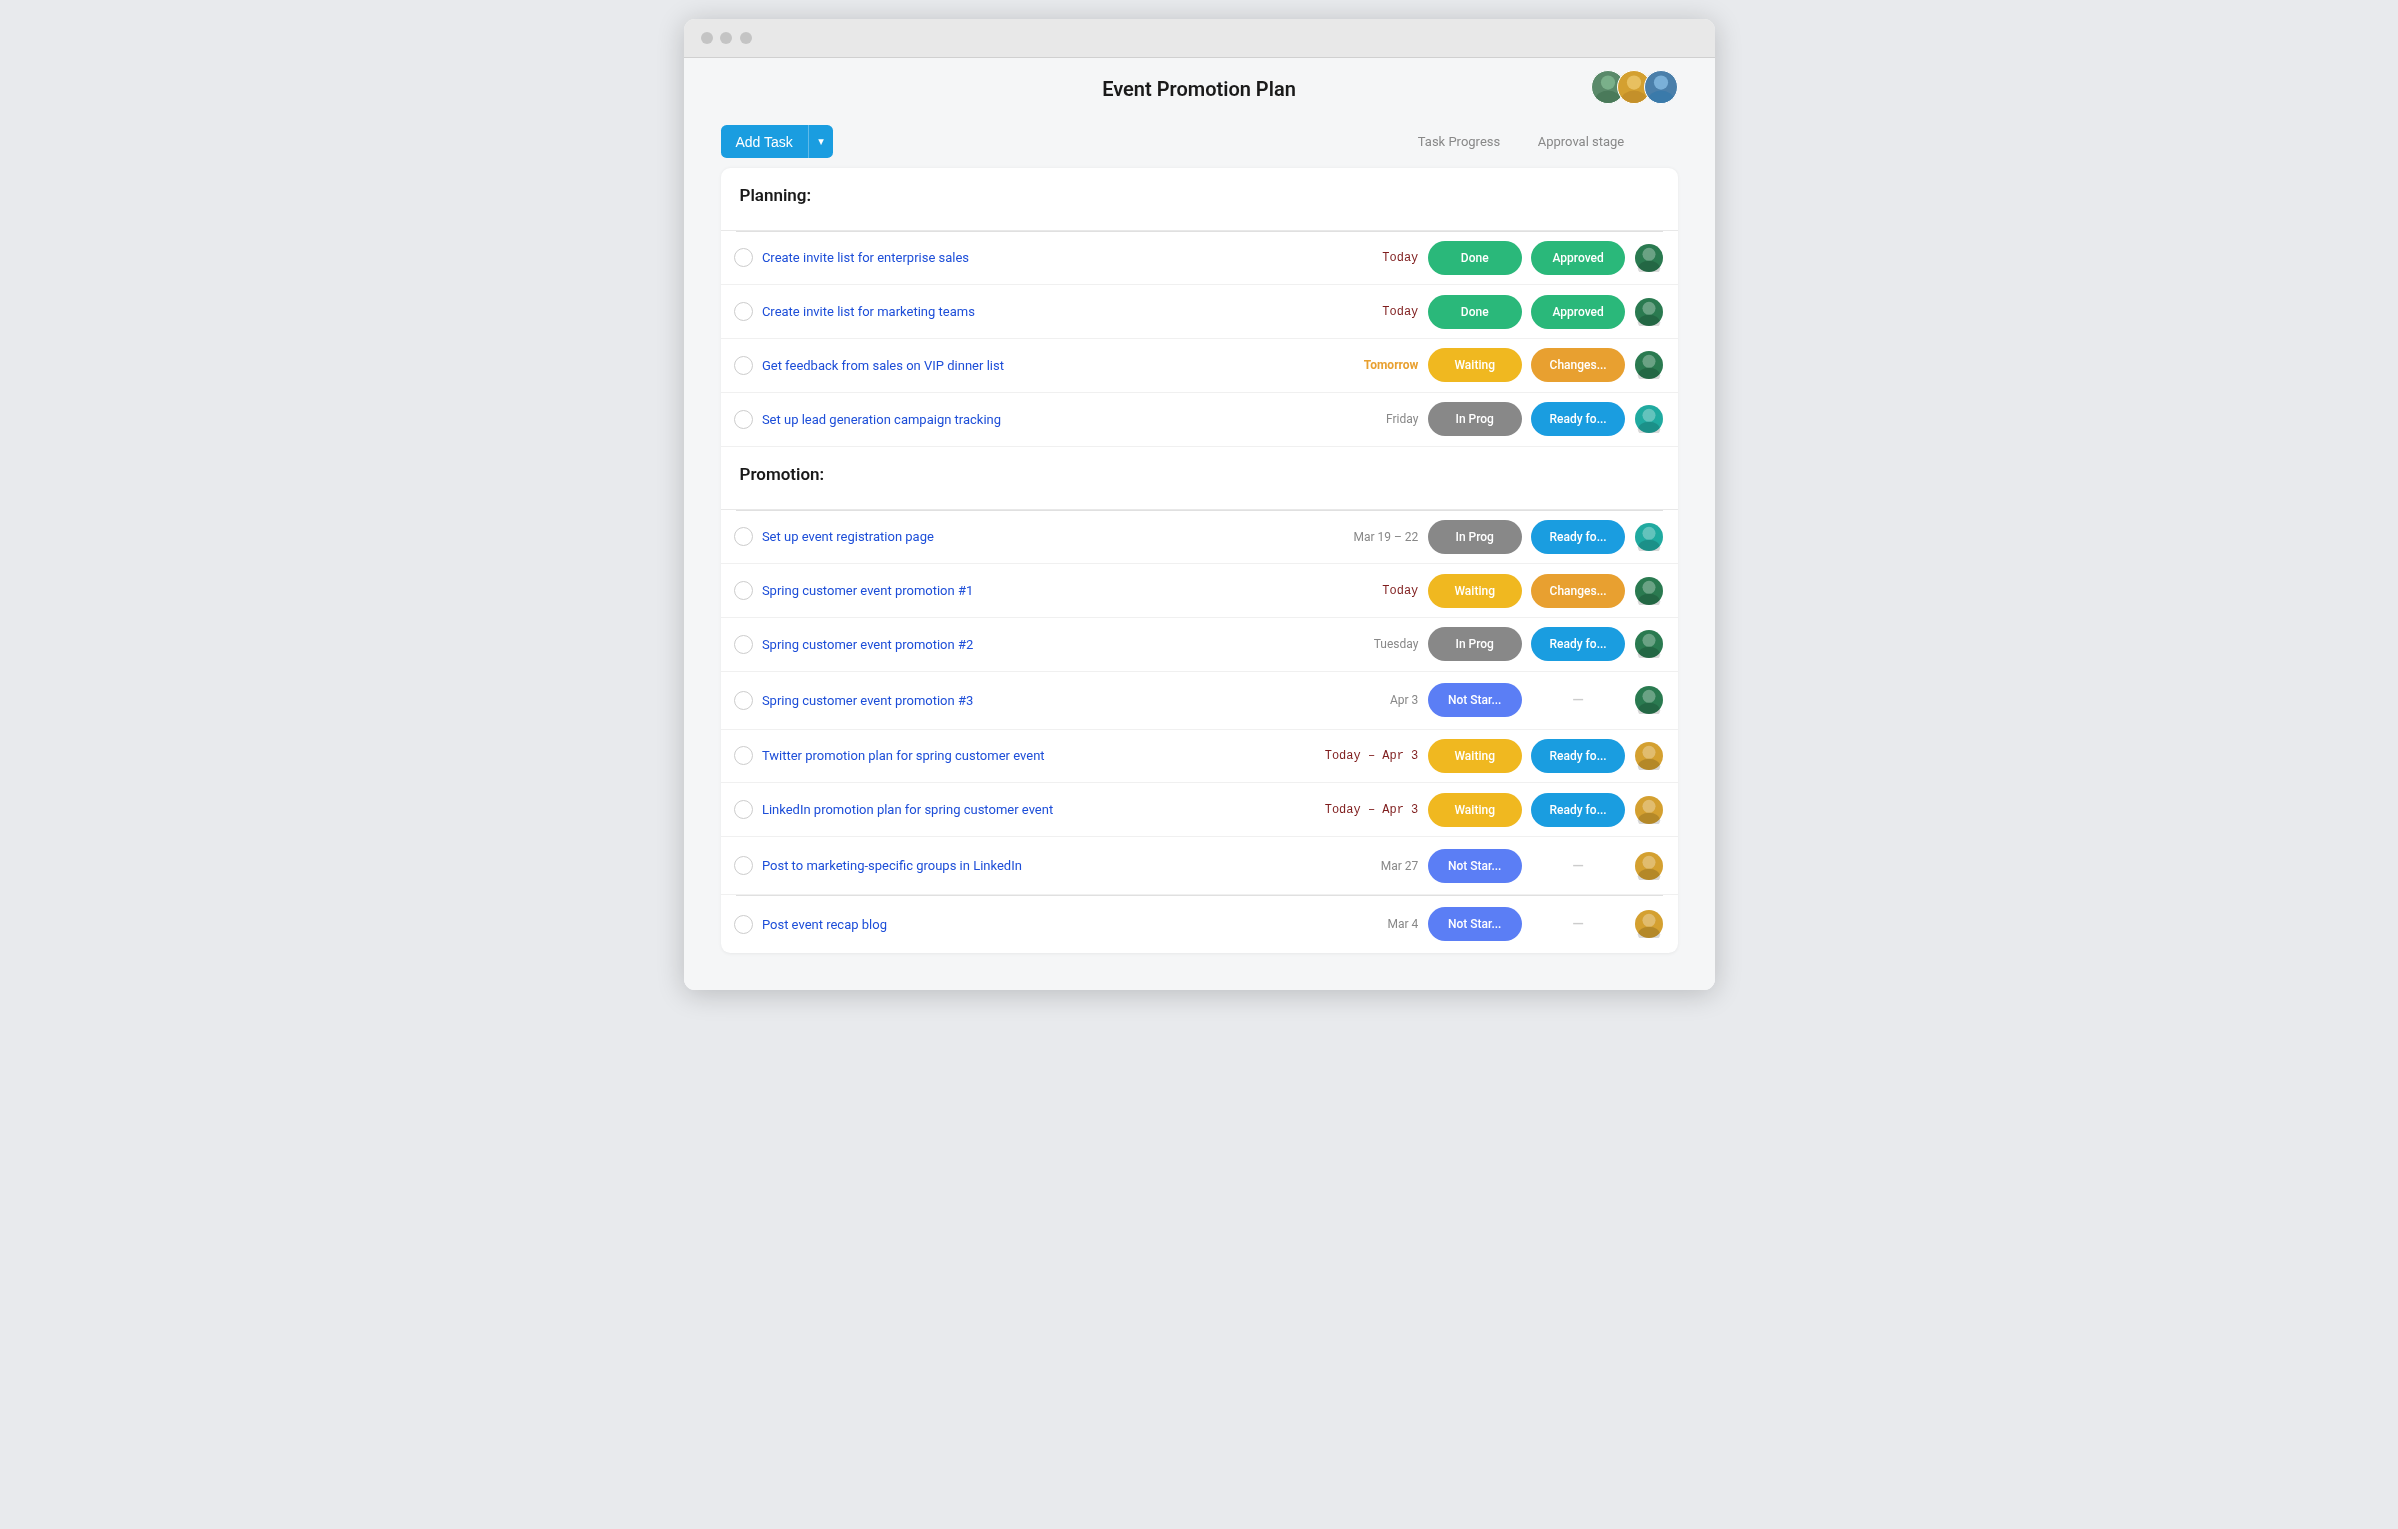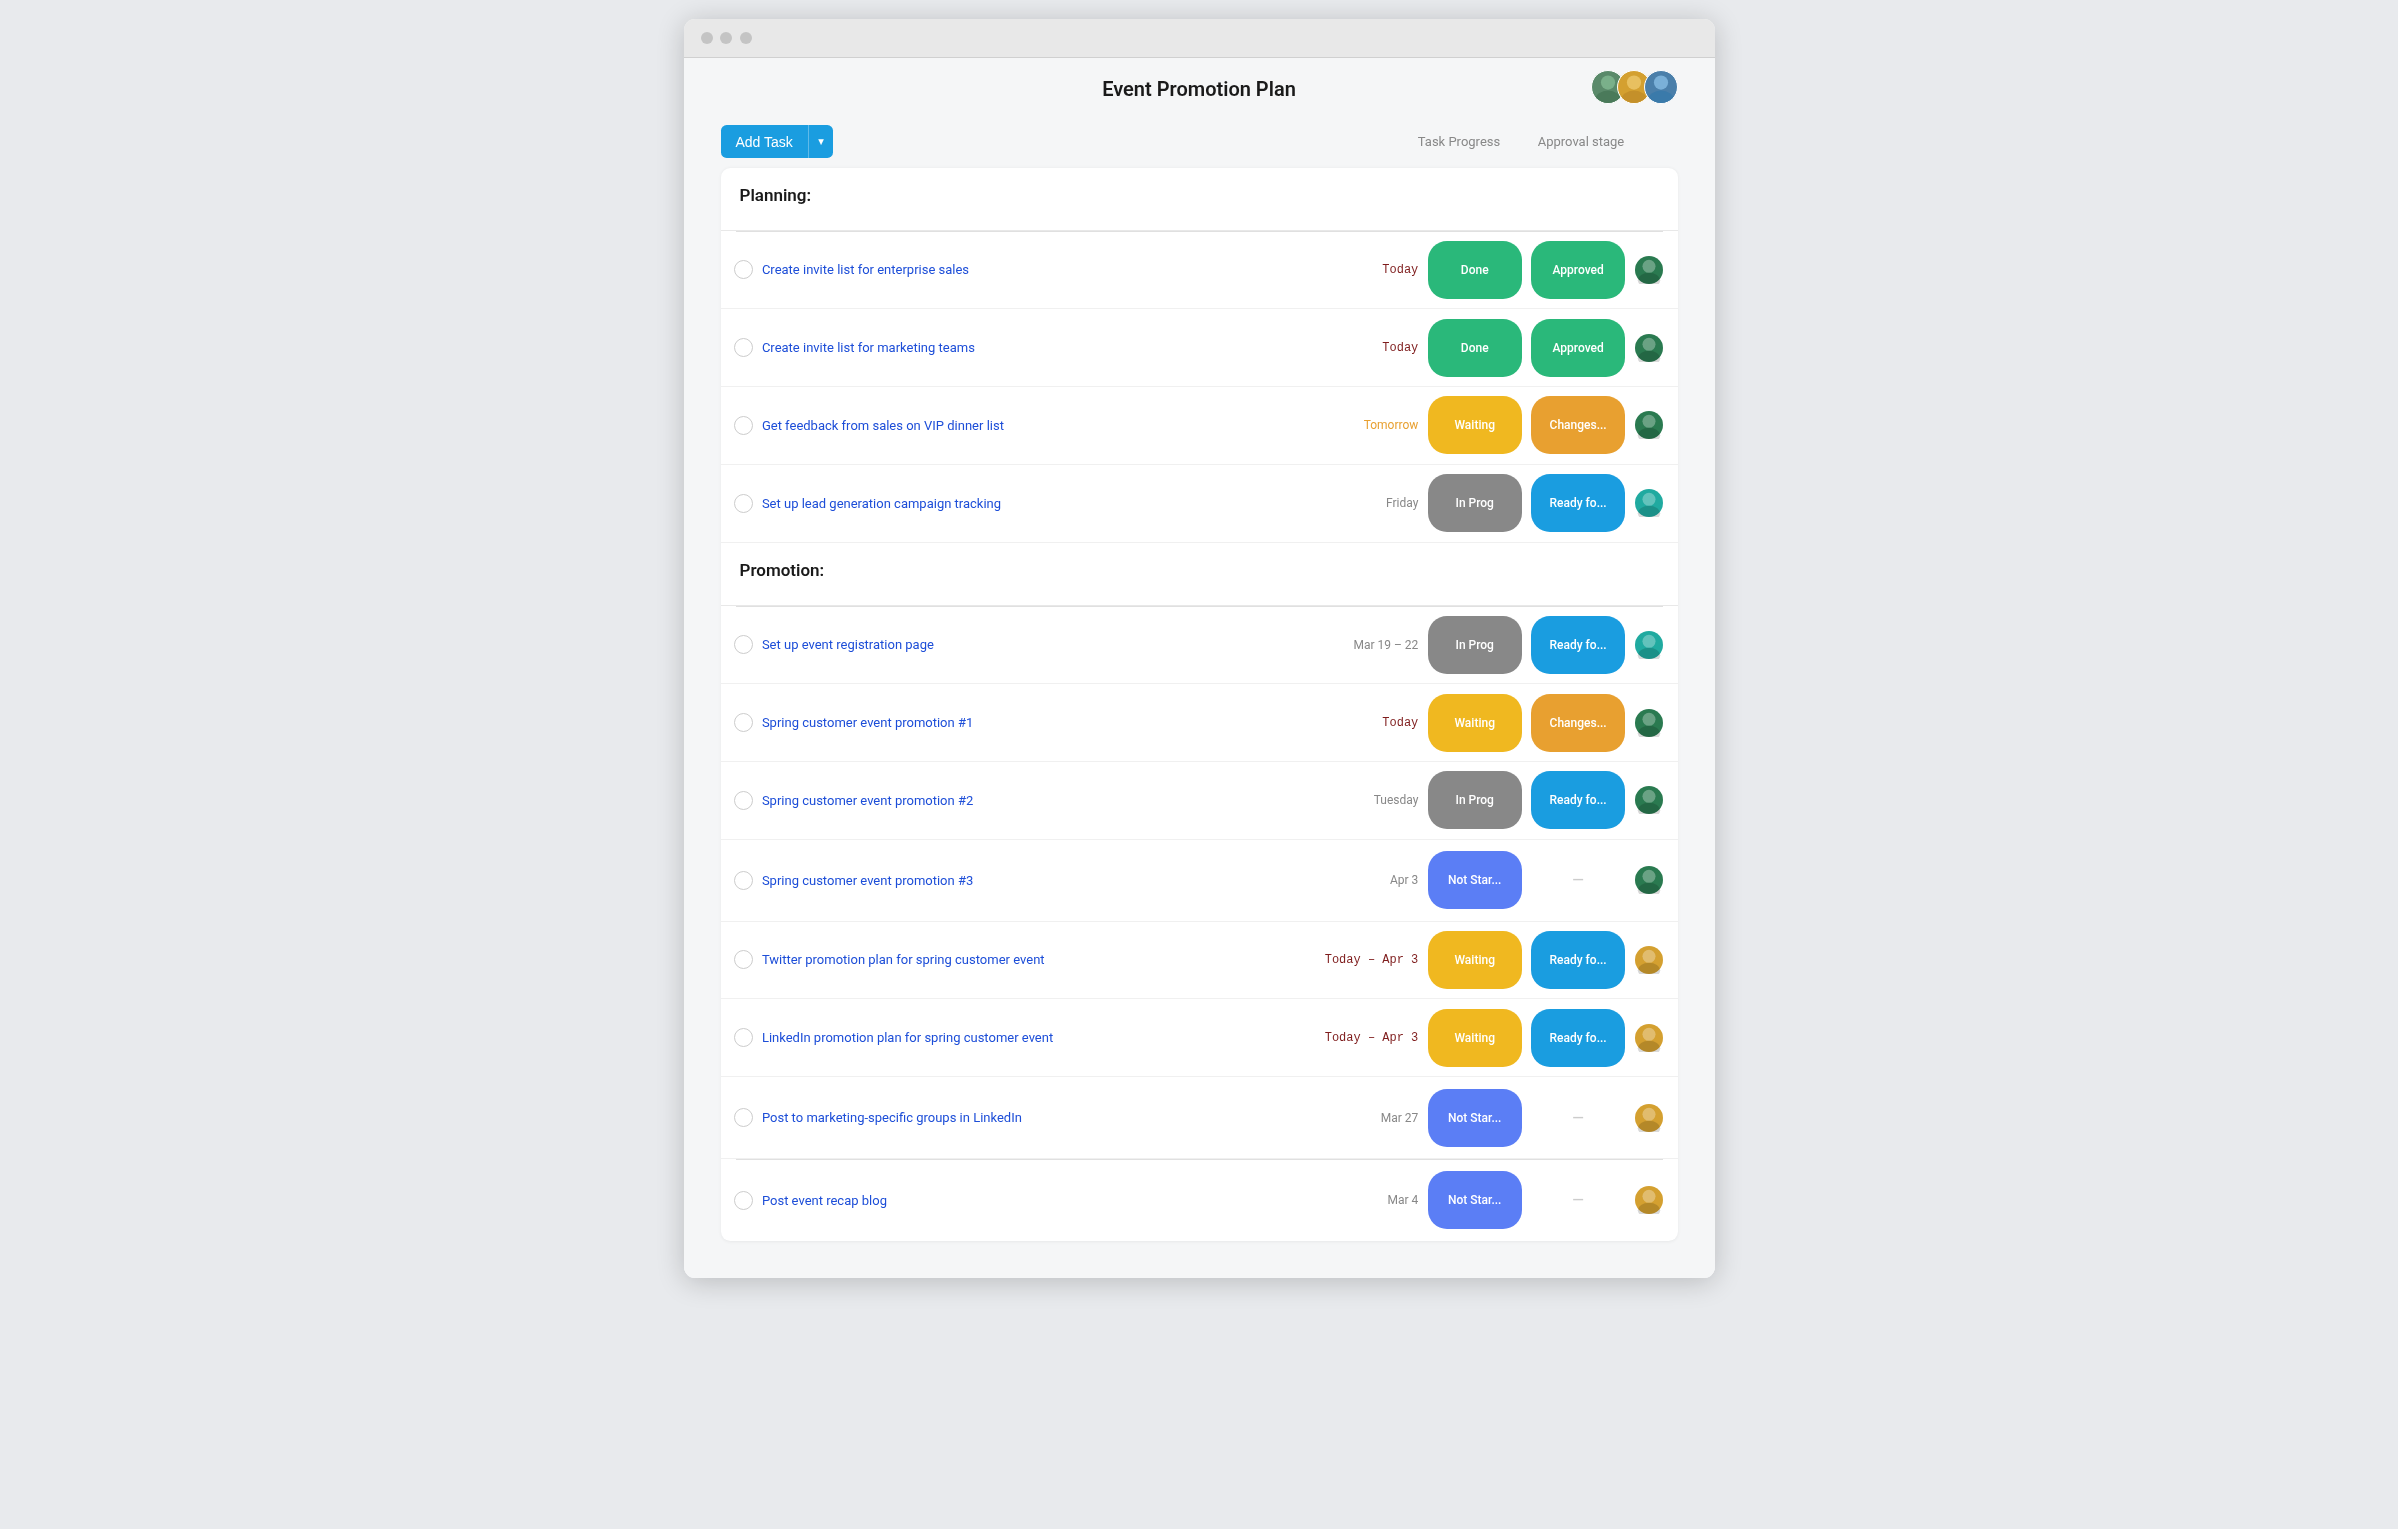--- a/index.html
+++ b/index.html
@@ -154,26 +154,26 @@
       color: #1d4ed8;
     }
     .task-date {
       font-size: 12px;
       width: 112px;
       text-align: right;
       color: #888;
       flex-shrink: 0;
     }
     .task-date.today { color: #7f1d1d; font-weight: 500; font-family: Liberation Mono, monospace; }
-    .task-date.tomorrow { color: #e8a030; font-weight: 400; }
+    .task-date.tomorrow { color: #e8a030; font-weight: 700; }
     .badge {
       display: inline-flex;
       align-items: center;
       justify-content: center;
-      padding: 22px 13px;
+      padding: 10px 13px;
       border-radius: 19px;
       font-size: 12px;
       font-weight: 500;
       white-space: nowrap;
       width: 94px;
       flex-shrink: 0;
     }
     .badge-done { background: #2ab87a; color: white; }
     .badge-waiting { background: #f0b820; color: white; }
     .badge-inprog { background: #888; color: white; }

